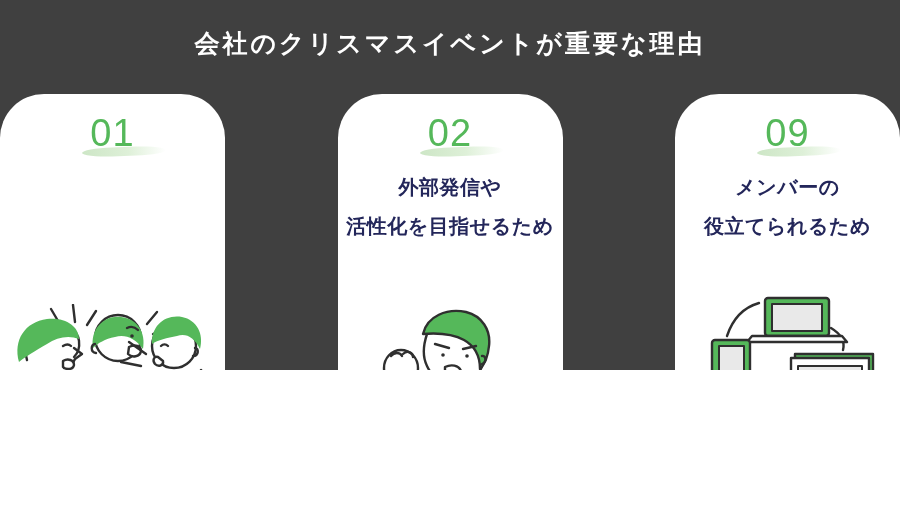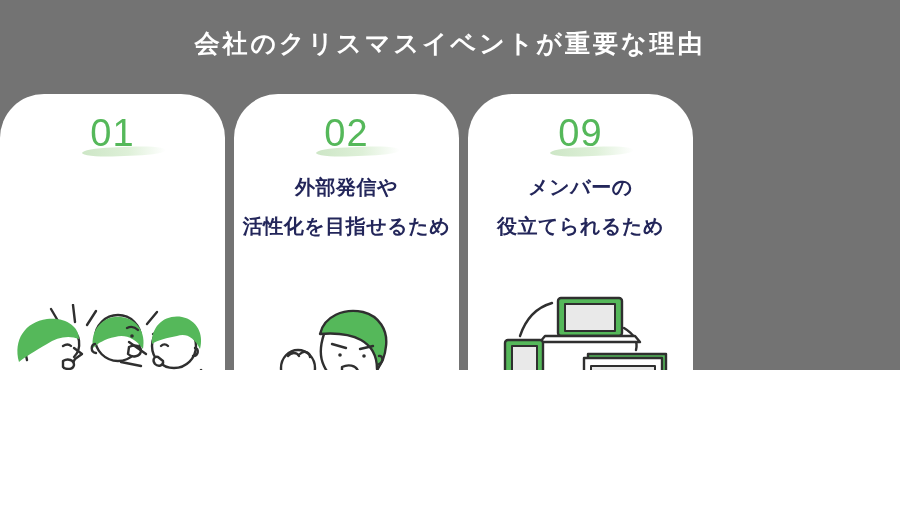--- a/index.html
+++ b/index.html
@@ -1,28 +1,28 @@
 <!DOCTYPE html>
 <html><head>
 <meta charset="utf-8">
 <style>
   html,body{margin:0;padding:0;}
   .stage{
     position:relative;width:900px;height:370px;overflow:hidden;
-    background:#737373;
+    background:#404040;
     font-family:"Liberation Sans",sans-serif;
   }
   .title{
     position:absolute;top:27px;left:0;width:100%;margin:0;
     text-align:center;color:#ffffff;font-size:25px;font-weight:700;
     letter-spacing:3px;
   }
   .cards{
     position:absolute;top:94px;left:0;width:100%;
-    display:flex;justify-content:flex-start;gap:9px;
+    display:flex;justify-content:space-between;gap:28px;
   }
   .card{
     width:225px;height:374px;background:#ffffff;border-radius:44px;
     display:flex;flex-direction:column;align-items:center;box-sizing:border-box;
   }
   .num-wrap{margin-top:20px;position:relative;line-height:1;}
   .num{
     position:relative;z-index:1;font-size:38px;font-weight:500;
     color:#55b85a;letter-spacing:1px;
   }

